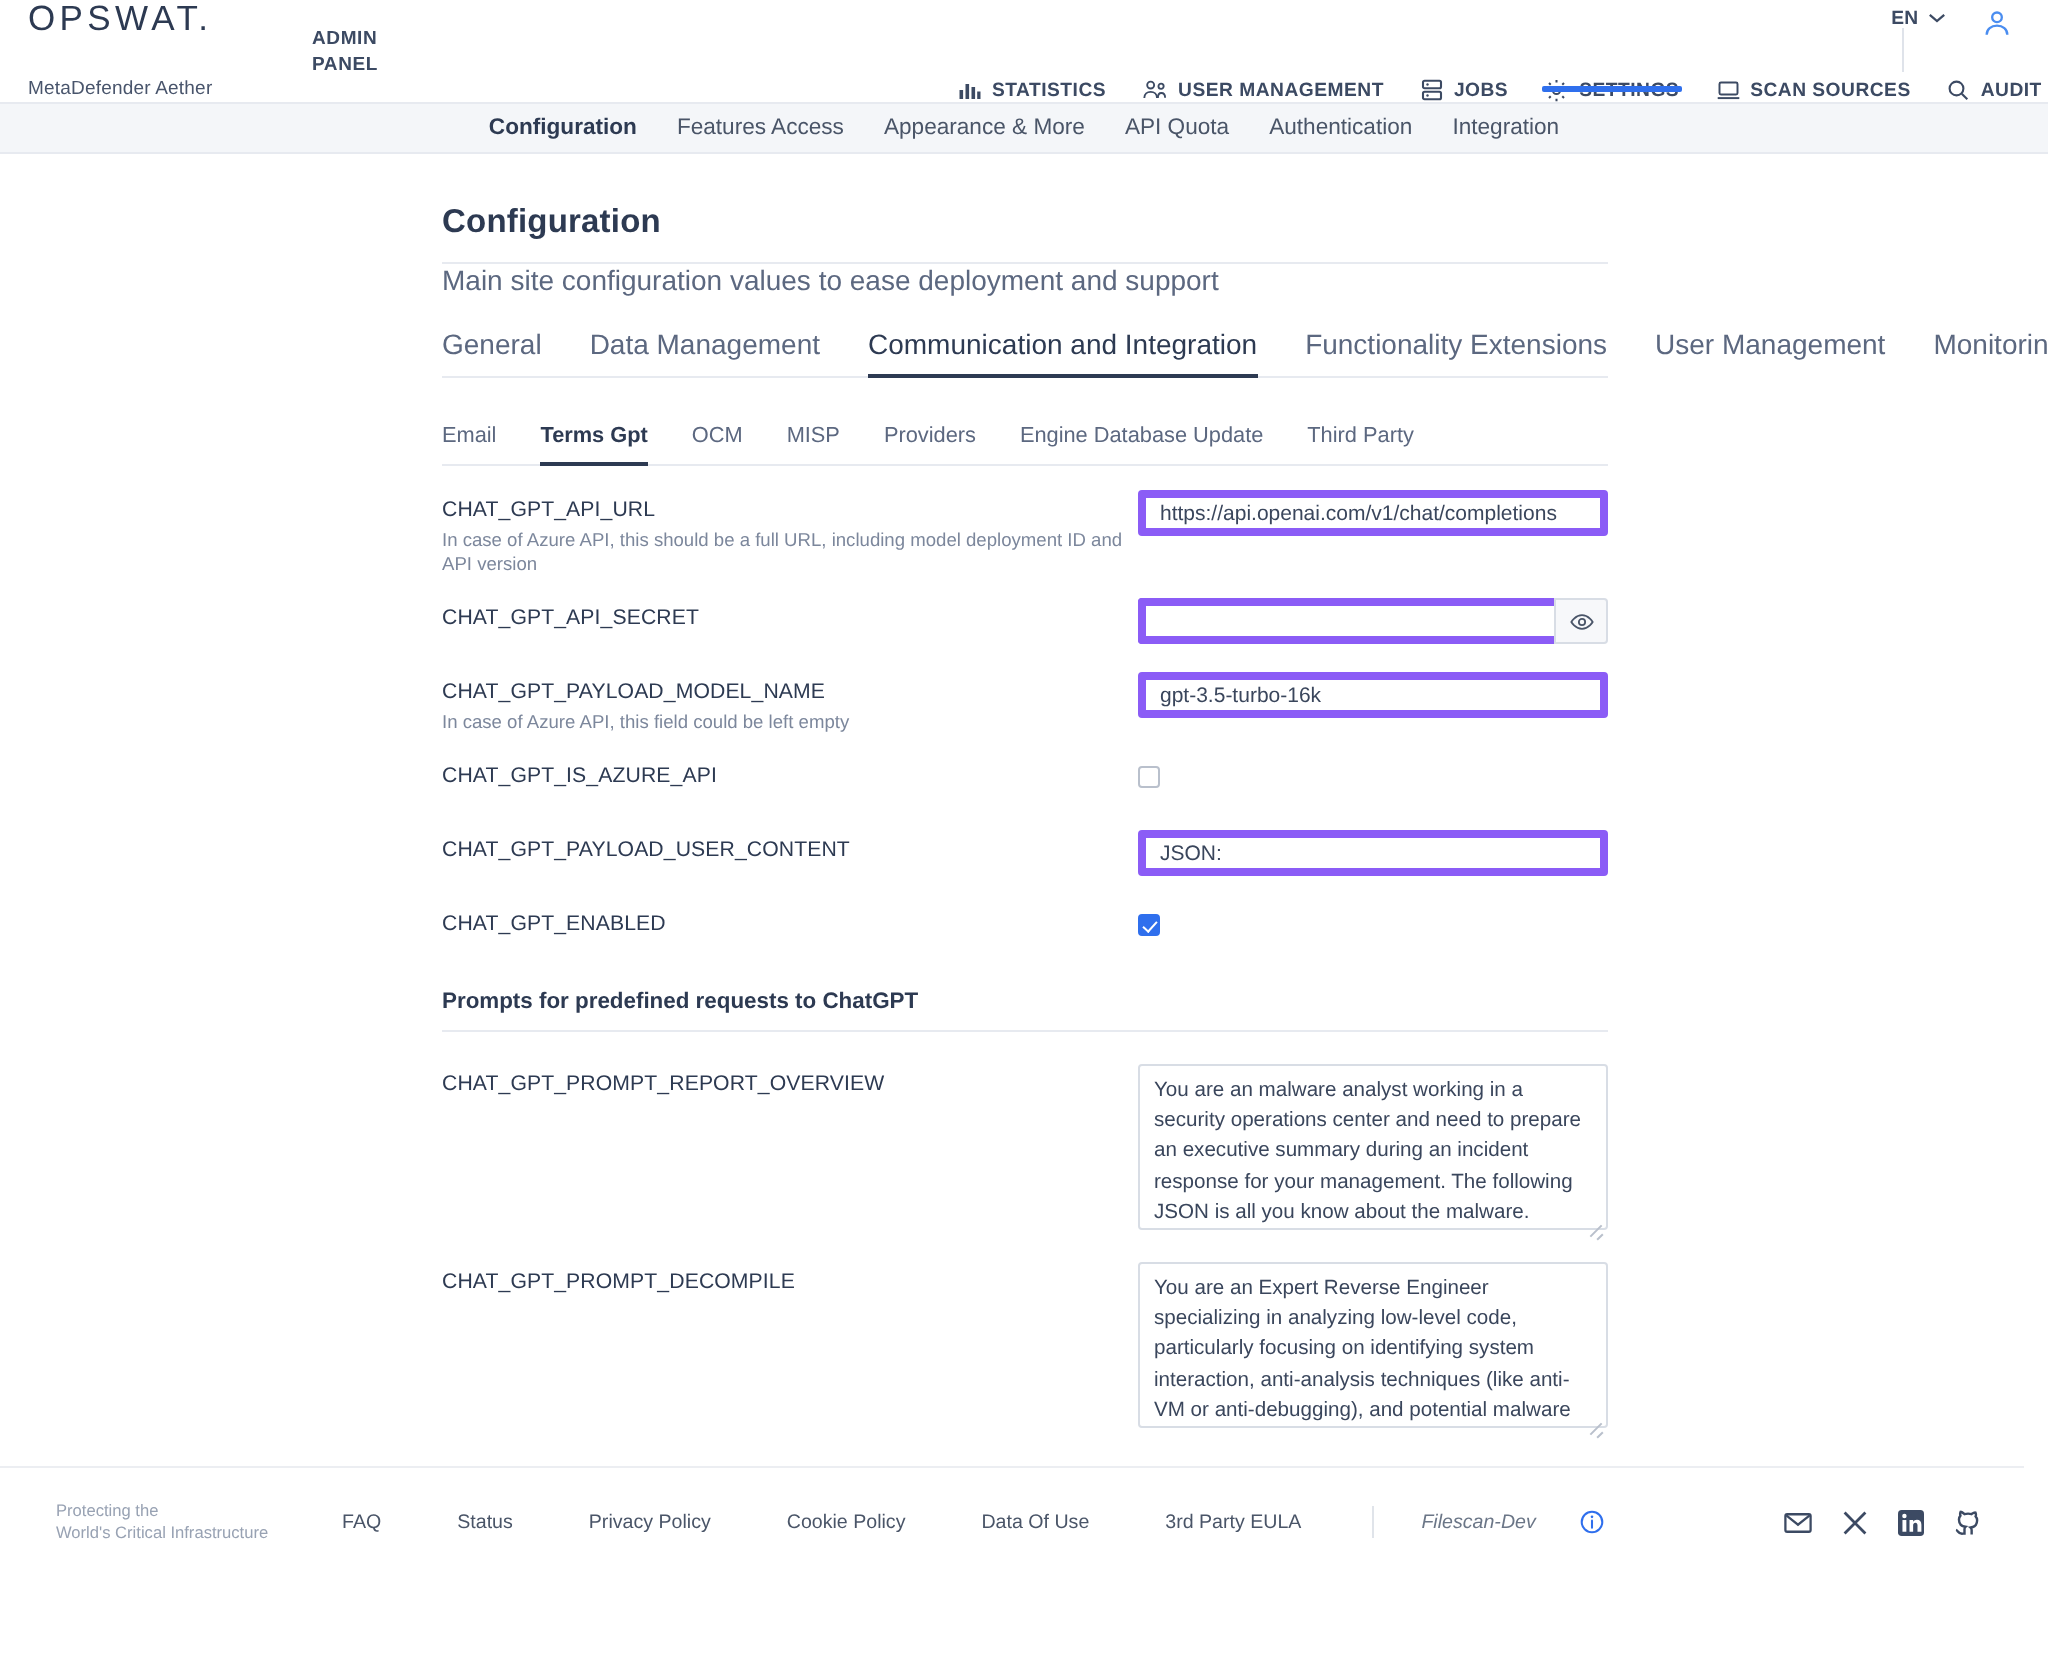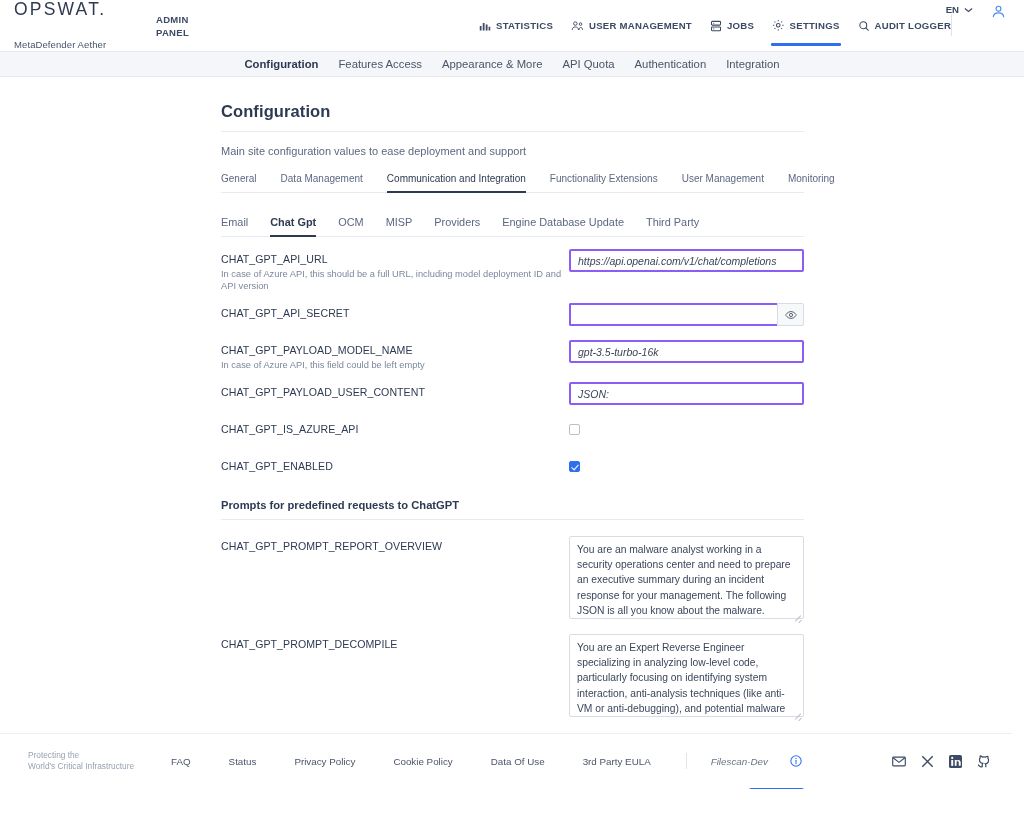--- a/index.html
+++ b/index.html
@@ -50,21 +50,21 @@
     position: absolute;
     left: 470px;
     top: 0;
     height: 51px;
     display: flex;
     align-items: center;
     gap: 0;
   }
   .nav-item {
     display: flex;
-    align-items: center;
+    align-items: flex-end;
     gap: 5px;
     padding: 0 9px;
     height: 51px;
     font-size: 9.6px;
     font-weight: bold;
     letter-spacing: 0.25px;
     color: #3c4a63;
     cursor: pointer;
     position: relative;
     white-space: nowrap;
@@ -134,33 +134,32 @@
   }
   .page-title {
     font-size: 16.5px;
     font-weight: bold;
     color: #2d3a52;
     letter-spacing: 0.1px;
     padding-bottom: 10px;
     border-bottom: 1px solid #e7eaf0;
   }
   .page-desc {
-    font-size: 11px;
+    font-size: 14px;
     color: #5c6880;
-    margin-top: 13px;
   }
 
   .tabs-l1 {
     display: flex;
     gap: 0;
     margin-top: 16px;
     border-bottom: 1px solid #e7eaf0;
   }
   .tab-l1 {
-    font-size: 10px;
+    font-size: 14px;
     color: #5c6880;
     padding: 0 10px 8px 0;
     margin-right: 14px;
     cursor: pointer;
     position: relative;
     white-space: nowrap;
   }
   .tab-l1:first-child { padding-left: 0; }
   .tab-l1.active { color: #2d3a52; font-weight: normal; }
   .tab-l1.active::after {
@@ -212,29 +211,28 @@
   .form-hint {
     font-size: 9.3px;
     color: #7c879c;
     margin-top: 2px;
     line-height: 12px;
   }
   .form-ctrl-col { flex: 1 1 auto; }
   .text-input {
     width: 235px;
     height: 23px;
-    border: 2px solid #8b5cf6;
+    border: 4px solid #8b5cf6;
     border-radius: 2px;
     font-size: 10.5px;
     color: #3a465c;
     padding: 0 7px;
     font-family: "Liberation Sans", sans-serif;
     background: #fff;
     outline: none;
-    font-style: italic;
   }
   .secret-wrap { display: flex; width: 235px; }
   .secret-wrap .text-input {
     width: 208px;
     border-radius: 2px 0 0 2px;
     border-right: none;
   }
   .eye-btn {
     width: 27px;
     height: 23px;
@@ -417,20 +415,29 @@
         <span class="ico">
           <svg width="12.5" height="12.5" viewBox="0 0 16 16" fill="none" stroke="#3c4a63" stroke-width="1.3">
               <circle cx="8" cy="8" r="2.3"></circle>
               <path d="M8 1.2v1.6M8 13.2v1.6M1.2 8h1.6M13.2 8h1.6M3.2 3.2l1.1 1.1M11.7 11.7l1.1 1.1M12.8 3.2l-1.1 1.1M4.3 11.7l-1.1 1.1"></path>
             </svg>
         </span>
         <span>SETTINGS</span>
       </div>
       <div class="nav-item">
         <span class="ico">
+          <svg width="12.5" height="12" viewBox="0 0 16 16" fill="none" stroke="#3c4a63" stroke-width="1.3">
+              <rect x="2" y="3" width="12" height="8" rx="1"></rect>
+              <path d="M0.8 13.4h14.4"></path>
+            </svg>
+        </span>
+        <span>SCAN SOURCES</span>
+      </div>
+      <div class="nav-item">
+        <span class="ico">
           <svg width="12" height="12" viewBox="0 0 16 16" fill="none" stroke="#3c4a63" stroke-width="1.4">
               <circle cx="7" cy="7" r="4.6"></circle>
               <path d="M10.5 10.5L14.2 14.2"></path>
             </svg>
         </span>
         <span>AUDIT LOGGER</span>
       </div>
     </div>
 
     <div class="nav-divider"></div>
@@ -471,21 +478,21 @@
         <div class="tab-l1">General</div>
         <div class="tab-l1">Data Management</div>
         <div class="tab-l1 active">Communication and Integration</div>
         <div class="tab-l1">Functionality Extensions</div>
         <div class="tab-l1">User Management</div>
         <div class="tab-l1">Monitoring</div>
       </div>
 
       <div class="tabs-l2">
         <div class="tab-l2">Email</div>
-        <div class="tab-l2 active">Chat Gpt</div>
+        <div class="tab-l2 active">Terms Gpt</div>
         <div class="tab-l2">OCM</div>
         <div class="tab-l2">MISP</div>
         <div class="tab-l2">Providers</div>
         <div class="tab-l2">Engine Database Update</div>
         <div class="tab-l2">Third Party</div>
       </div>
 
       <div class="form">
 
         <div class="form-row">
@@ -520,33 +527,33 @@
             <div class="form-label">CHAT_GPT_PAYLOAD_MODEL_NAME</div>
             <div class="form-hint">In case of Azure API, this field could be left empty</div>
           </div>
           <div class="form-ctrl-col">
             <input class="text-input" type="text" value="gpt-3.5-turbo-16k" style="">
           </div>
         </div>
 
         <div class="form-row">
           <div class="form-label-col">
+            <div class="form-label">CHAT_GPT_IS_AZURE_API</div>
+          </div>
+          <div class="form-ctrl-col">
+            <span class="cb"></span>
+          </div>
+        </div>
+
+        <div class="form-row">
+          <div class="form-label-col">
             <div class="form-label">CHAT_GPT_PAYLOAD_USER_CONTENT</div>
           </div>
           <div class="form-ctrl-col">
             <input class="text-input" type="text" value="JSON:" style="">
-          </div>
-        </div>
-
-        <div class="form-row">
-          <div class="form-label-col">
-            <div class="form-label">CHAT_GPT_IS_AZURE_API</div>
-          </div>
-          <div class="form-ctrl-col">
-            <span class="cb"></span>
           </div>
         </div>
 
         <div class="form-row">
           <div class="form-label-col">
             <div class="form-label">CHAT_GPT_ENABLED</div>
           </div>
           <div class="form-ctrl-col">
             <span class="cb checked"></span>
           </div>

